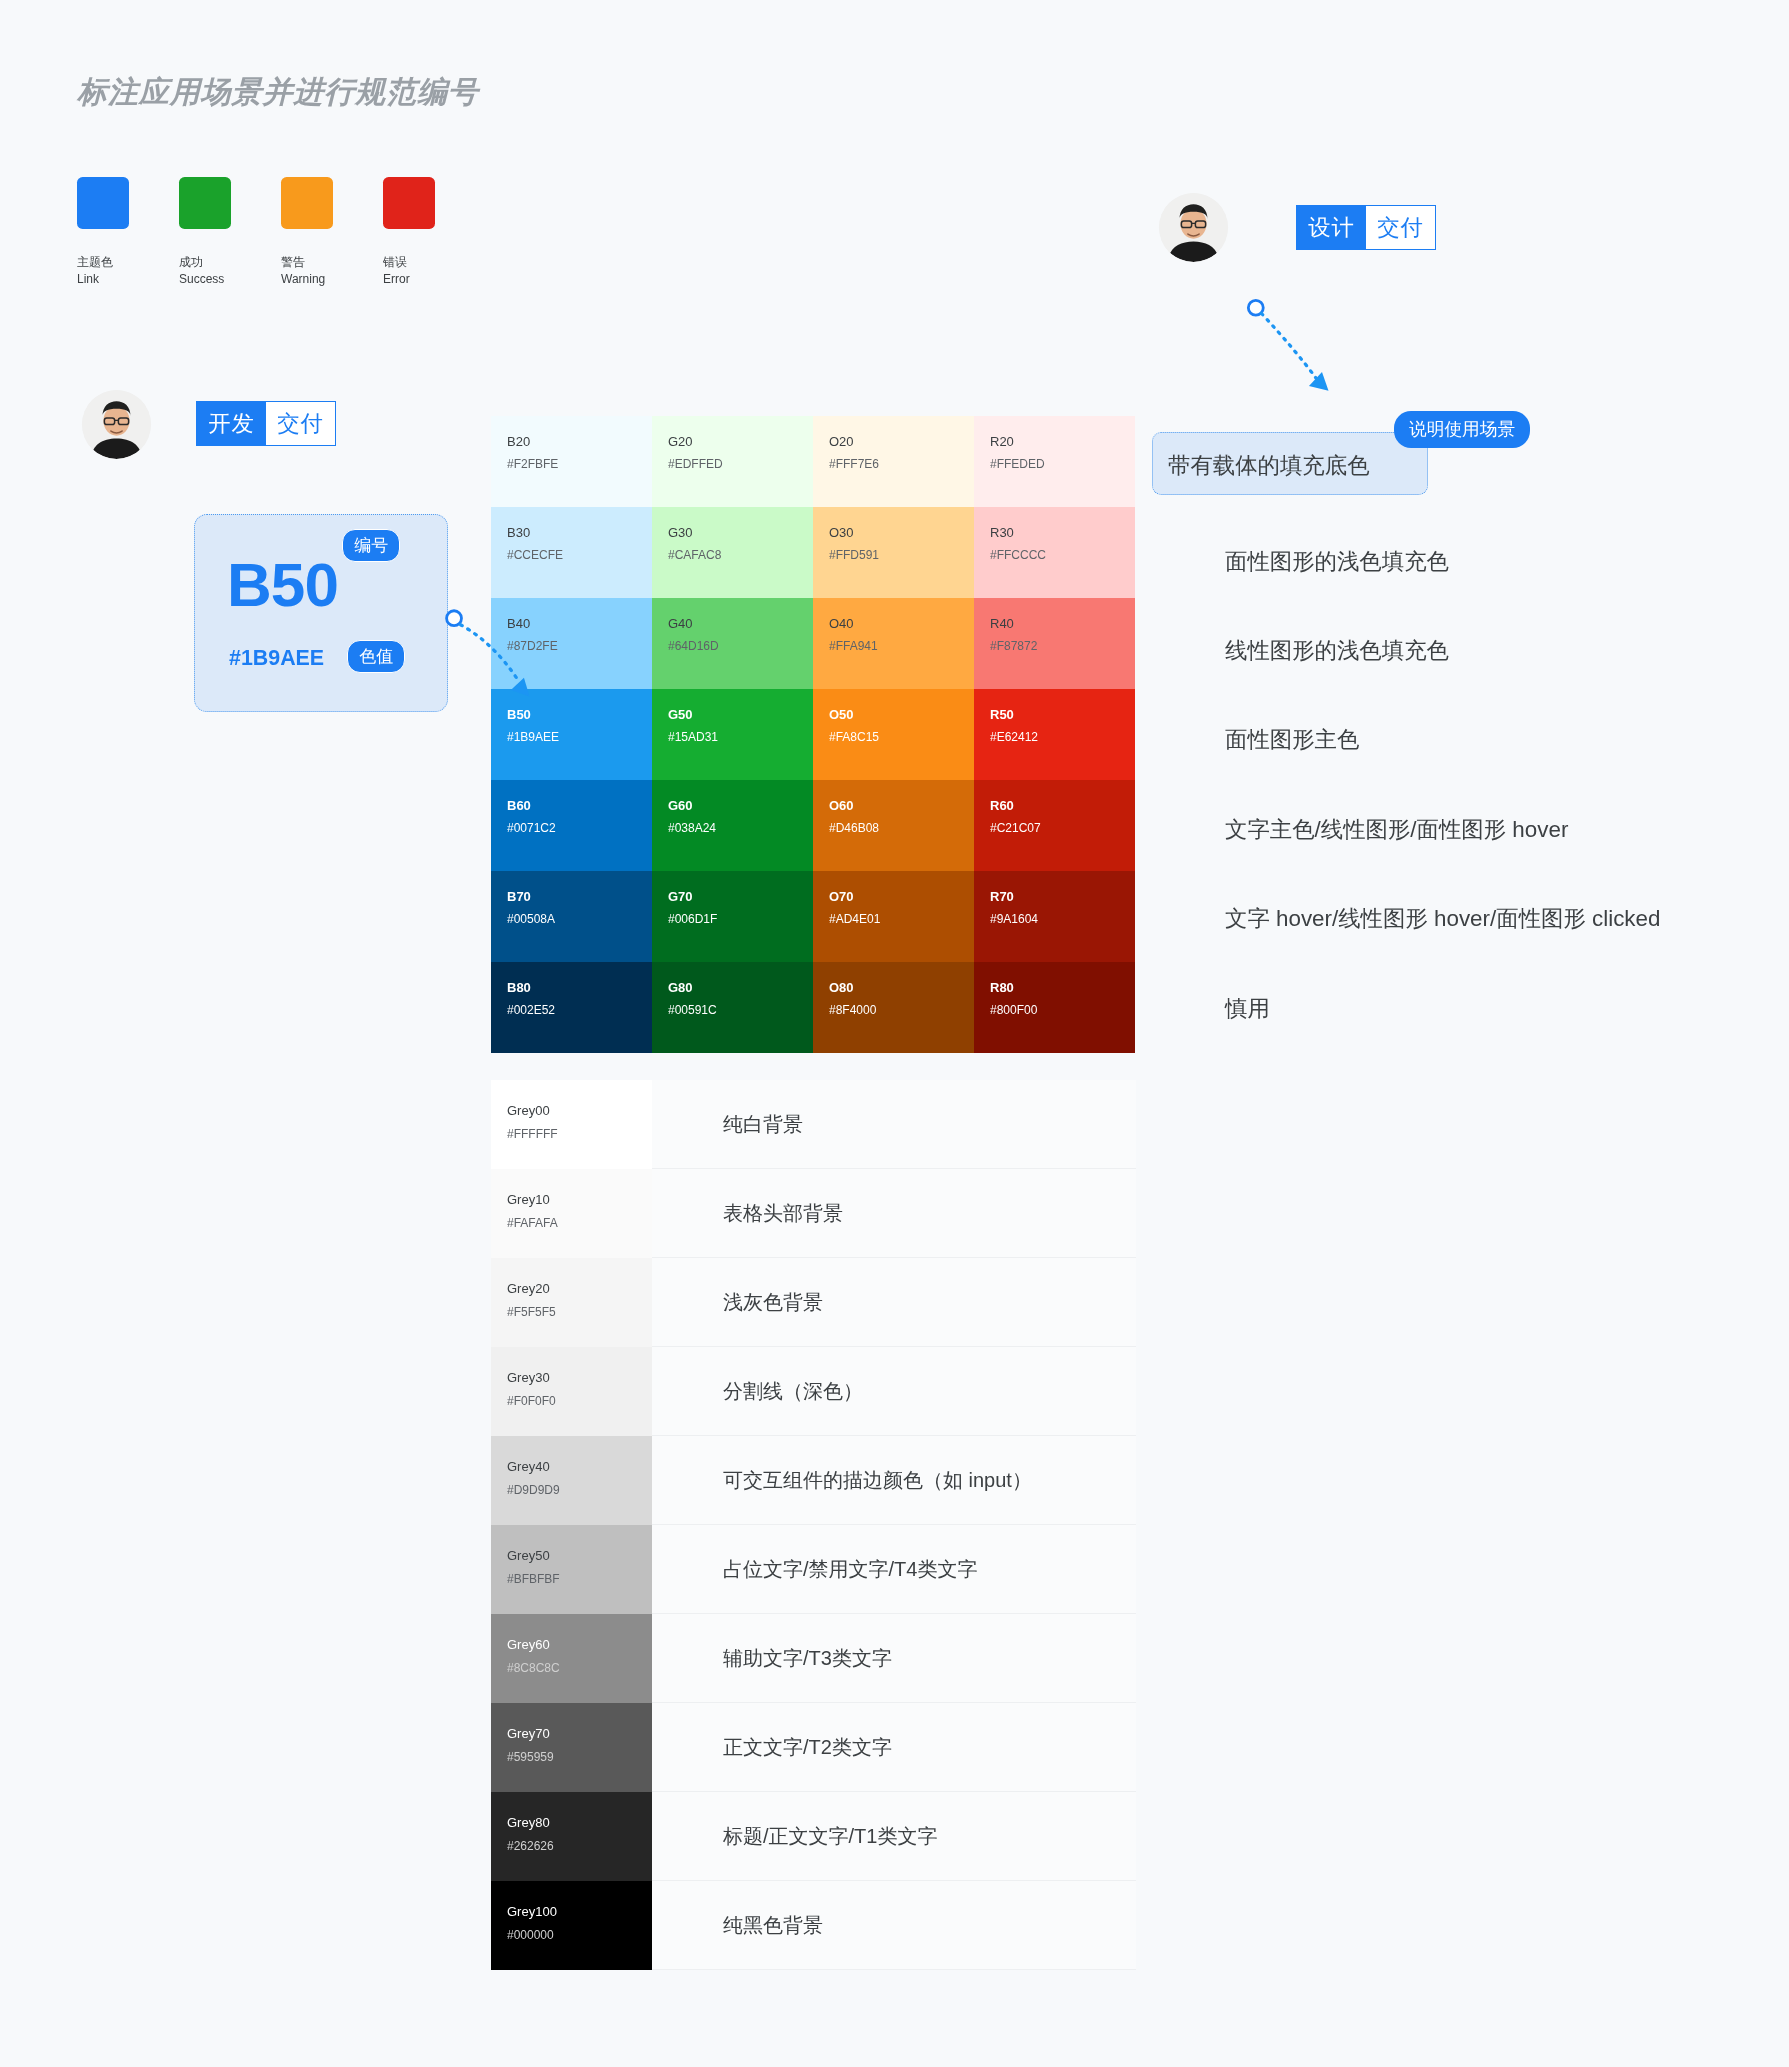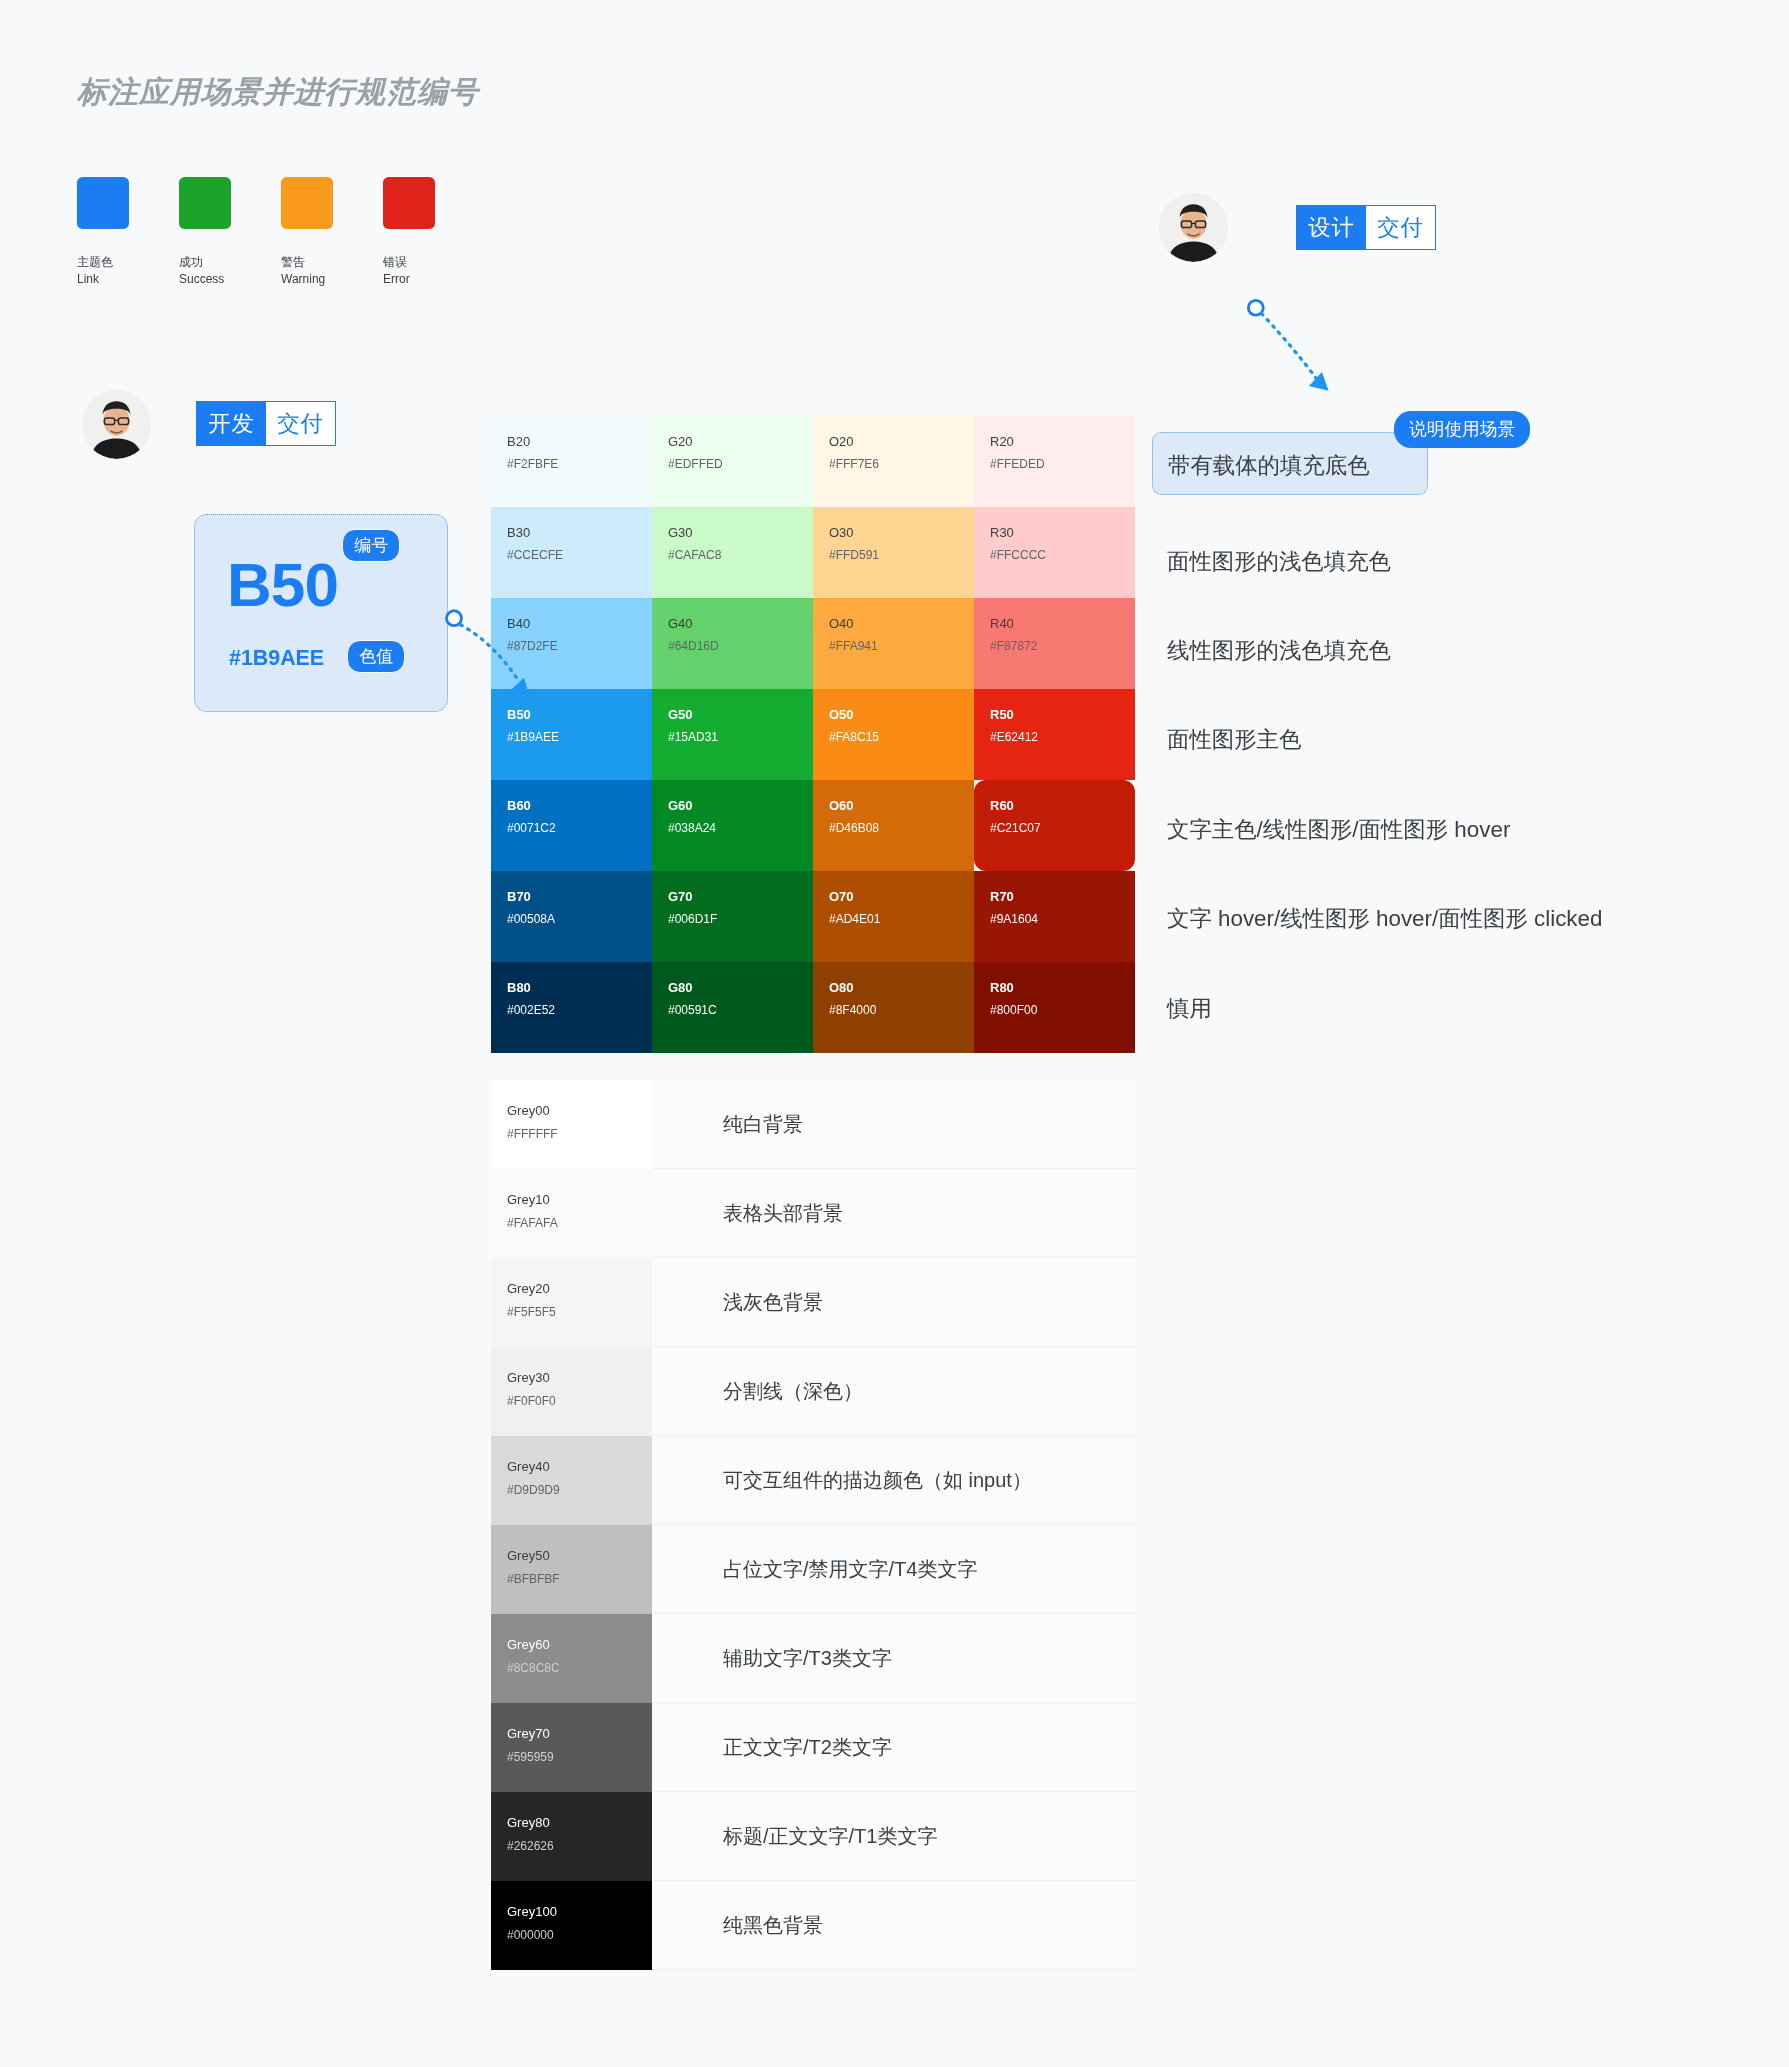--- a/index.html
+++ b/index.html
@@ -100,21 +100,21 @@
   .cell .nm { font-size: 13px; line-height: 1.5; }
   .cell .hx { font-size: 12px; line-height: 2.1; }
   .cell.dark .nm, .cell.dark .hx { color: #FFFFFF; }
   .cell.light .nm { color: #3C4043; }
   .cell.light .hx { color: #5F6368; }
   .cell.dark .nm { font-weight: bold; }
 
   
   .anno {
     position: absolute;
-    left: 1167px;
+    left: 1225px;
     font-size: 22.4px;
     color: #3C4043;
     white-space: nowrap;
   }
   .anno-hl {
     position: absolute;
     left: 1152px; top: 432px;
     width: 276px; height: 63px;
     background: #DCE9F9;
     border: 1.9px dotted #4C9AF0;
@@ -316,21 +316,21 @@
         <div class="hx">#0071C2</div>
       </div>
       <div class="cell dark" style="background: rgb(3, 138, 36);">
         <div class="nm">G60</div>
         <div class="hx">#038A24</div>
       </div>
       <div class="cell dark" style="background: rgb(212, 107, 8);">
         <div class="nm">O60</div>
         <div class="hx">#D46B08</div>
       </div>
-      <div class="cell dark" style="background: rgb(194, 28, 7); border-radius: 12px;">
+      <div class="cell dark" style="background: rgb(194, 28, 7);">
         <div class="nm">R60</div>
         <div class="hx">#C21C07</div>
       </div>
       <div class="cell dark" style="background: rgb(0, 80, 138);">
         <div class="nm">B70</div>
         <div class="hx">#00508A</div>
       </div>
       <div class="cell dark" style="background: rgb(0, 109, 31);">
         <div class="nm">G70</div>
         <div class="hx">#006D1F</div>

